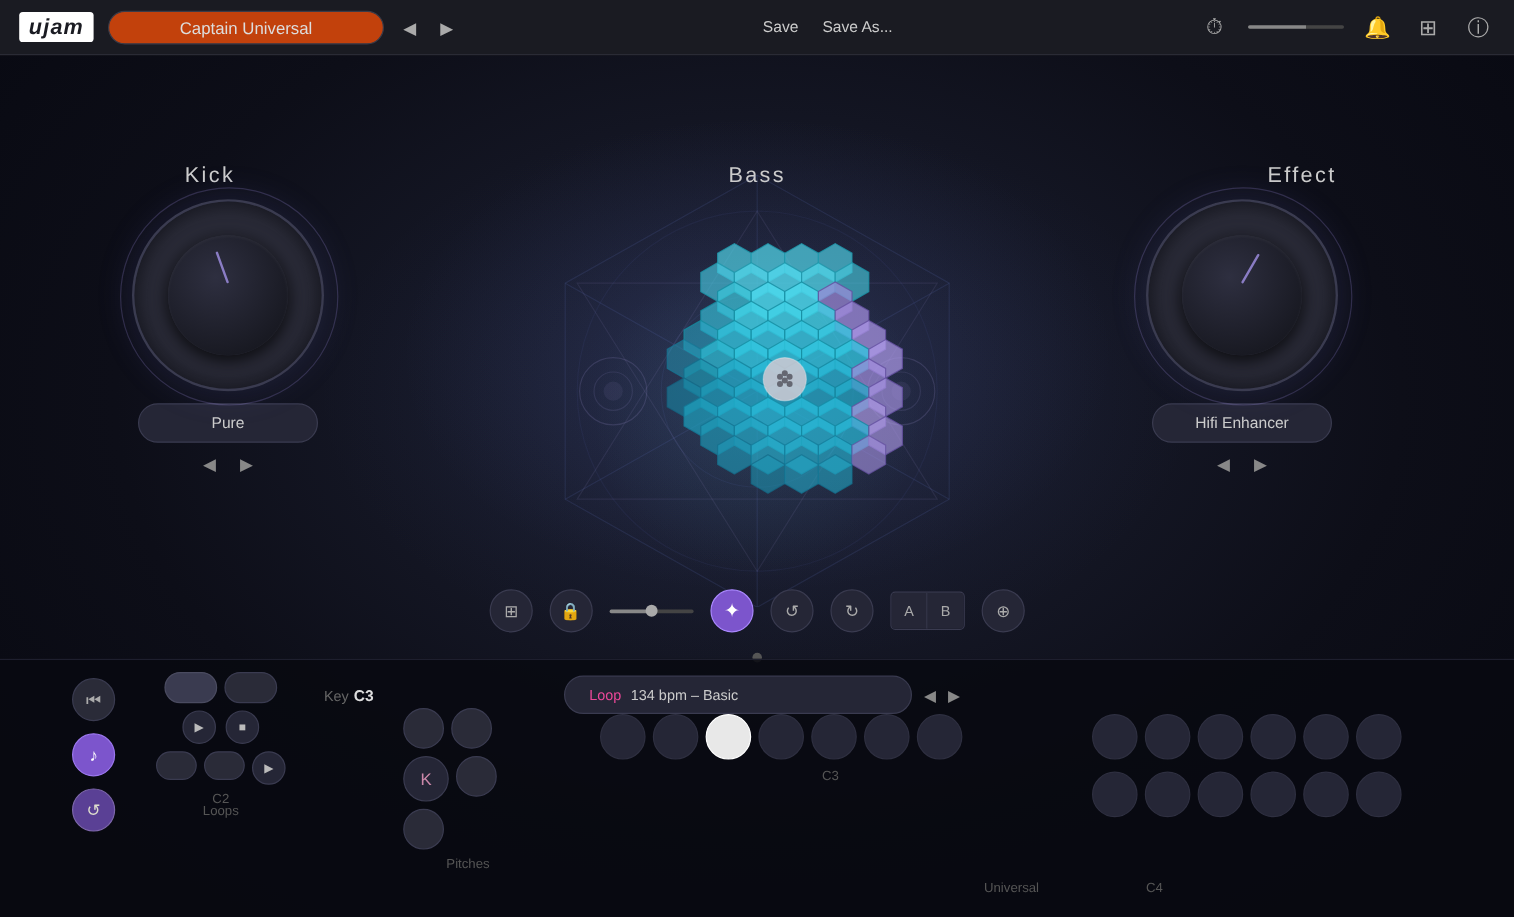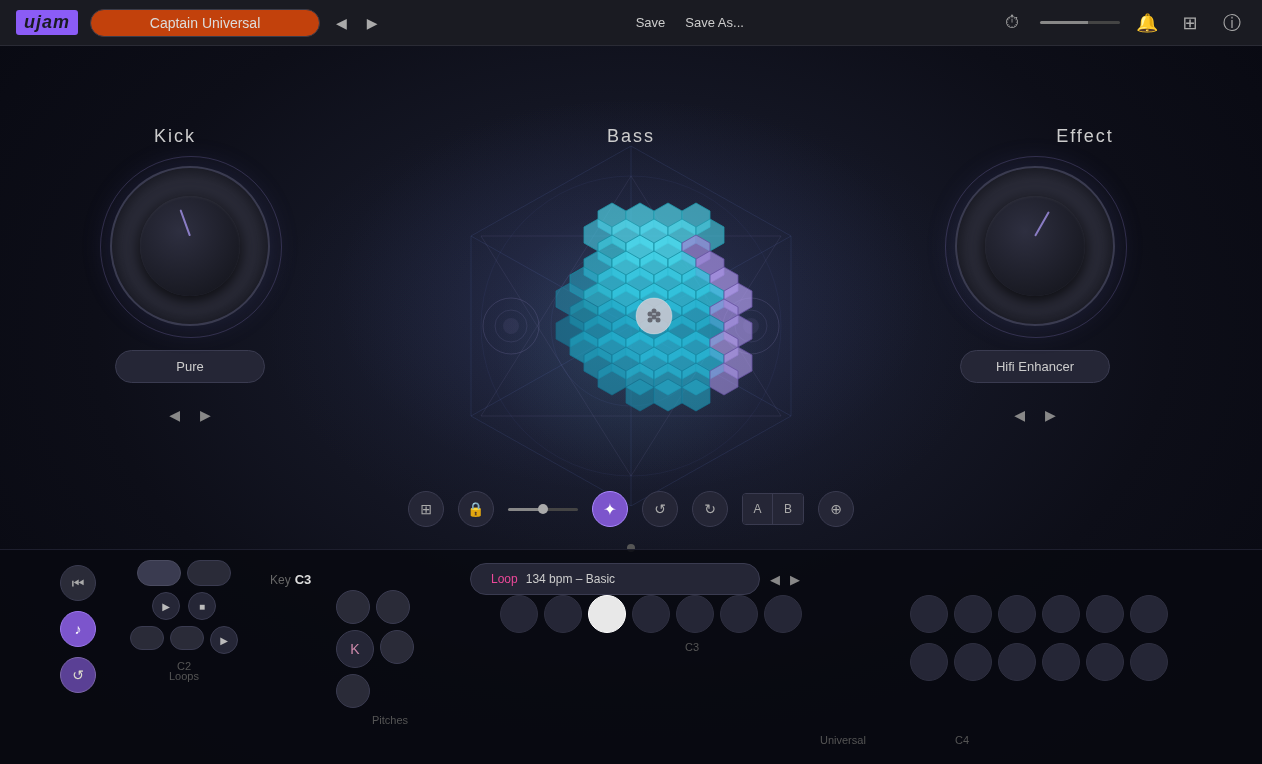--- a/index.html
+++ b/index.html
@@ -24,21 +24,21 @@
       gap: 12px;
       border-bottom: 1px solid #2a2b35;
       position: relative;
       z-index: 10;
     }
     .logo {
       font-weight: 900;
       font-size: 18px;
       color: #fff;
       letter-spacing: 1px;
-      background: #8b5cf6;
+      background: #ffffff;
       color: #1a1b22;
       padding: 2px 8px;
       border-radius: 3px;
       font-style: italic;
     }
     .preset-name {
       background: #c2410c;
       border: 1px solid #3a3b48;
       border-radius: 20px;
       padding: 5px 18px;
@@ -112,38 +112,38 @@
       top: 50px;
       left: 50%;
       transform: translateX(-50%);
       background: radial-gradient(ellipse, rgba(100,120,200,0.15) 0%, transparent 70%);
       pointer-events: none;
     }
 
     
     .section-label {
       position: absolute;
-      top: 80px;
+      top: 90px;
       font-size: 18px;
       font-weight: 300;
       letter-spacing: 2px;
       color: #ccc;
     }
     .label-kick { left: 175px; transform: translateX(-50%); }
     .label-bass { left: 631px; transform: translateX(-50%); }
     .label-effect { left: 1085px; transform: translateX(-50%); }
 
     
     .knob-section {
       position: absolute;
       top: 120px;
       display: flex;
       flex-direction: column;
       align-items: center;
-      gap: 24px;
+      gap: 10px;
     }
     .knob-kick { left: 110px; }
     .knob-effect { left: 955px; }
 
     .knob-ring {
       width: 160px;
       height: 160px;
       border-radius: 50%;
       background: radial-gradient(circle at 50% 50%, #2a2b38 60%, #1a1b28 100%);
       border: 2px solid #3a3b50;

